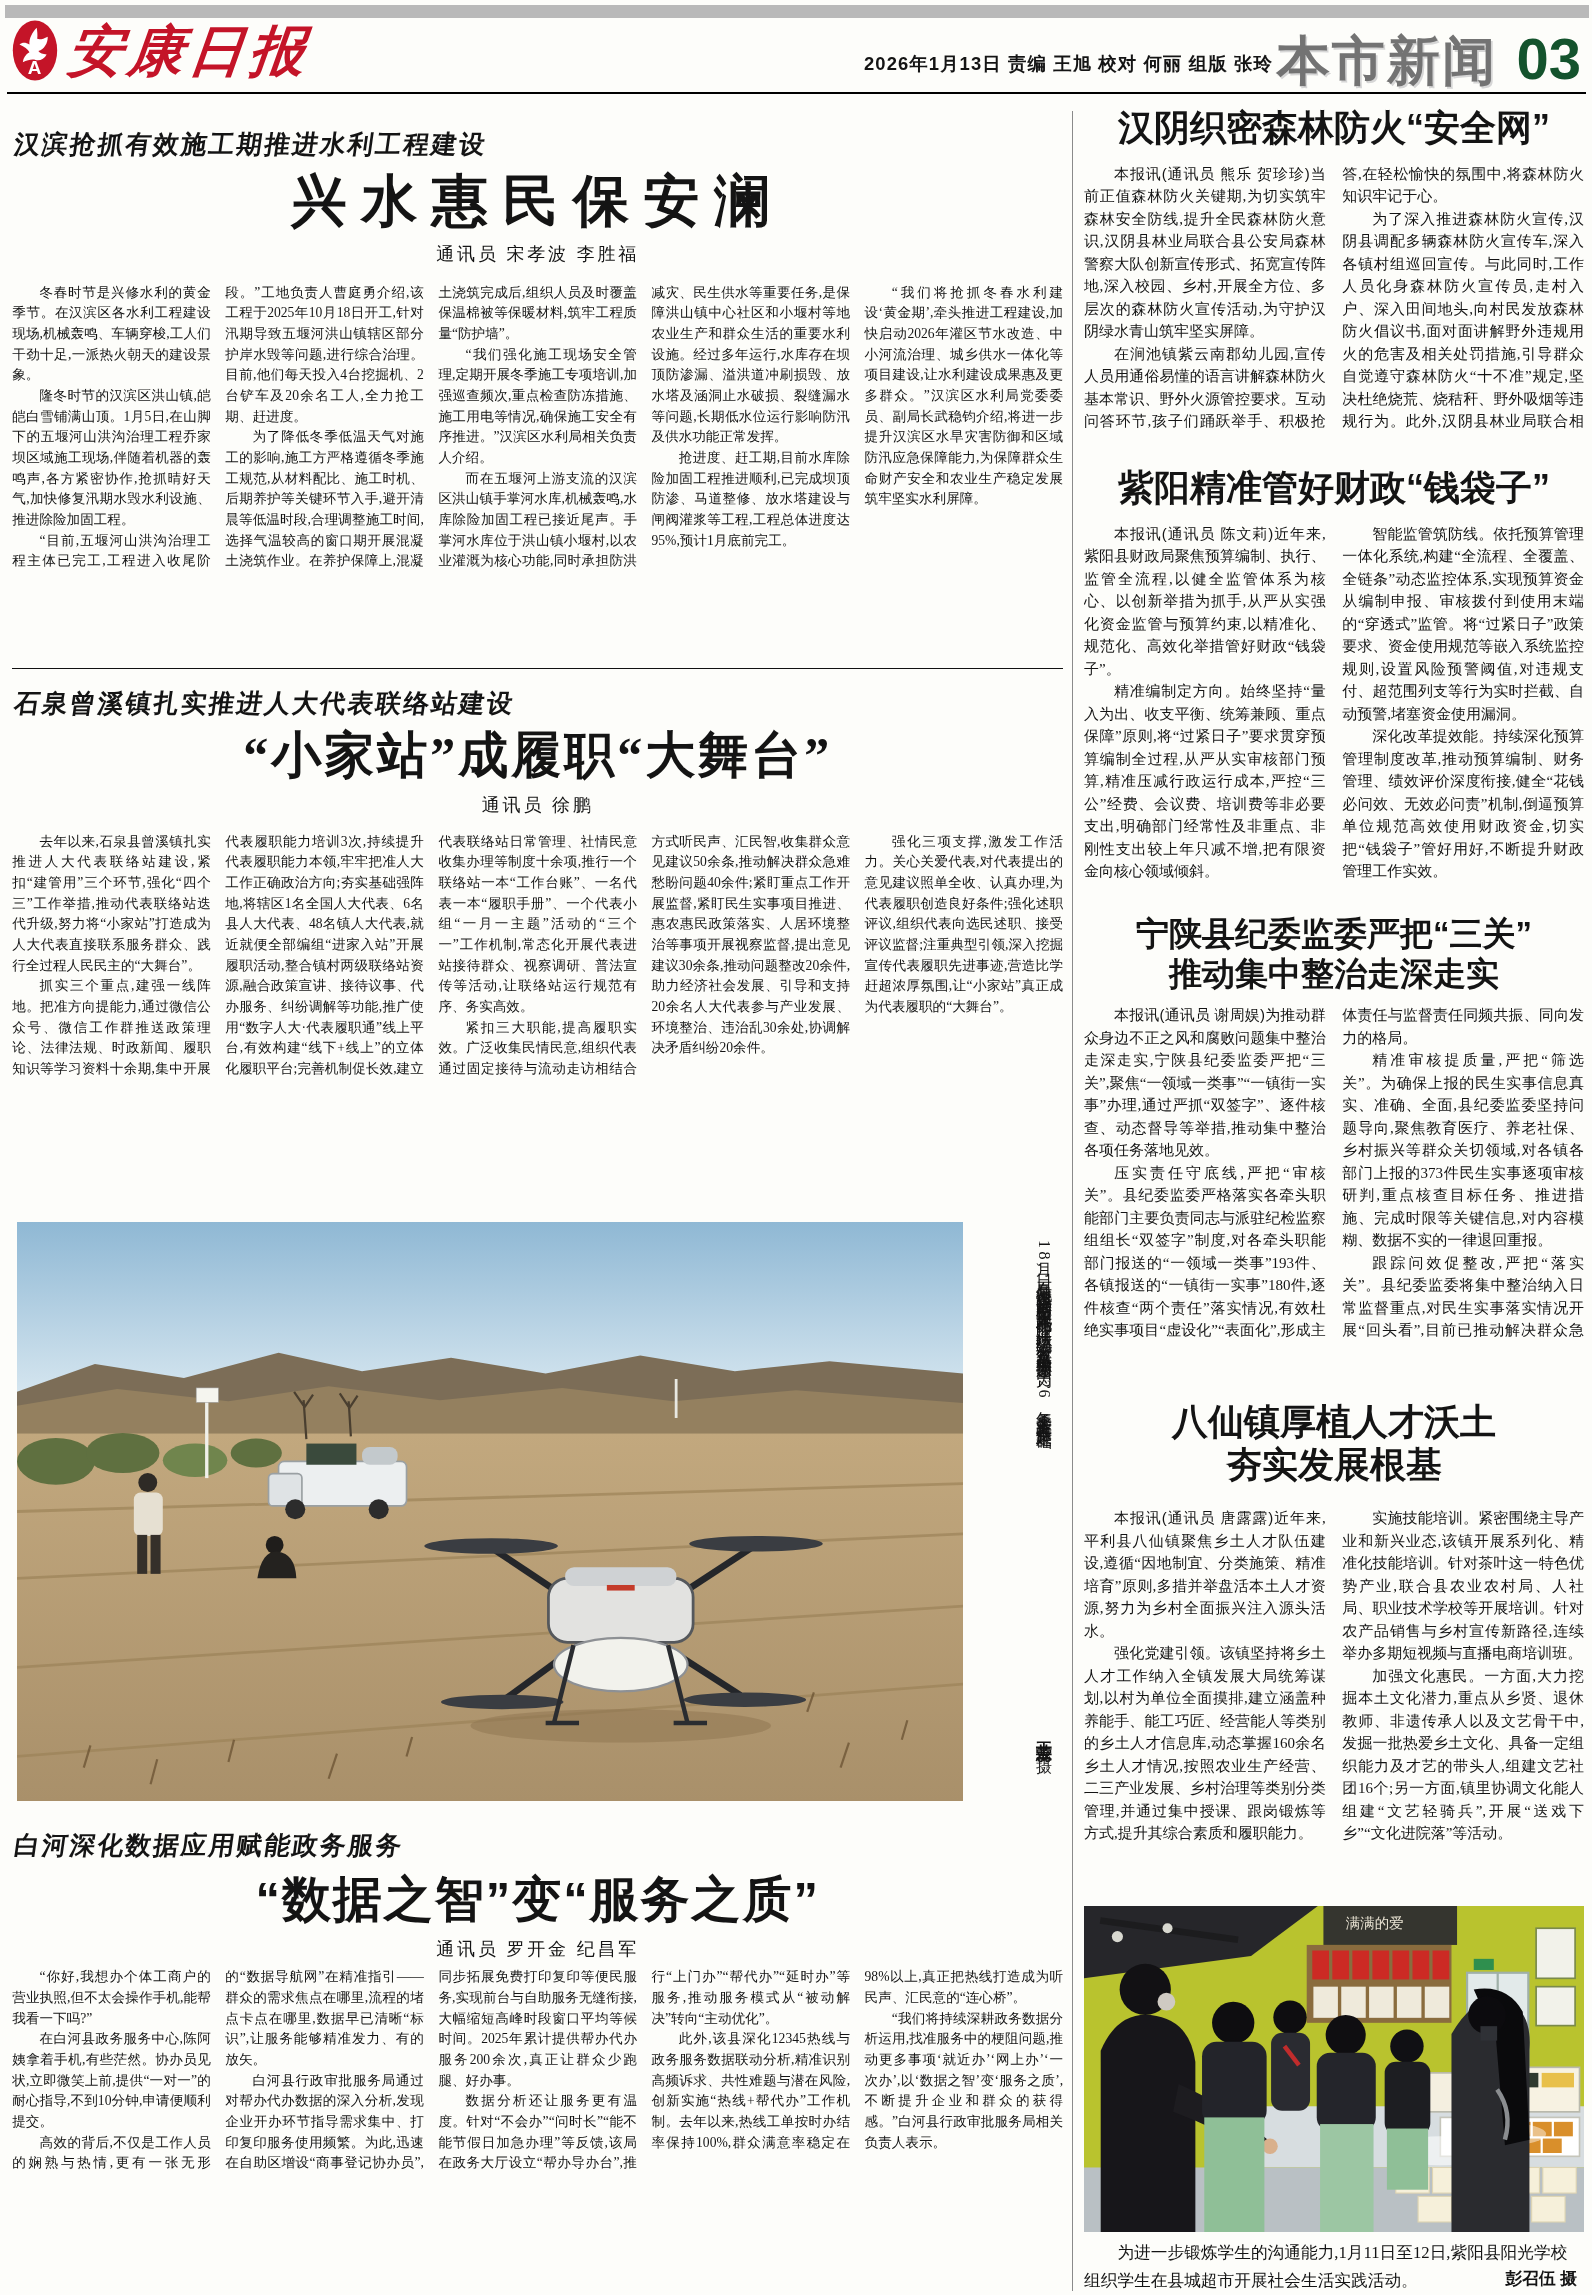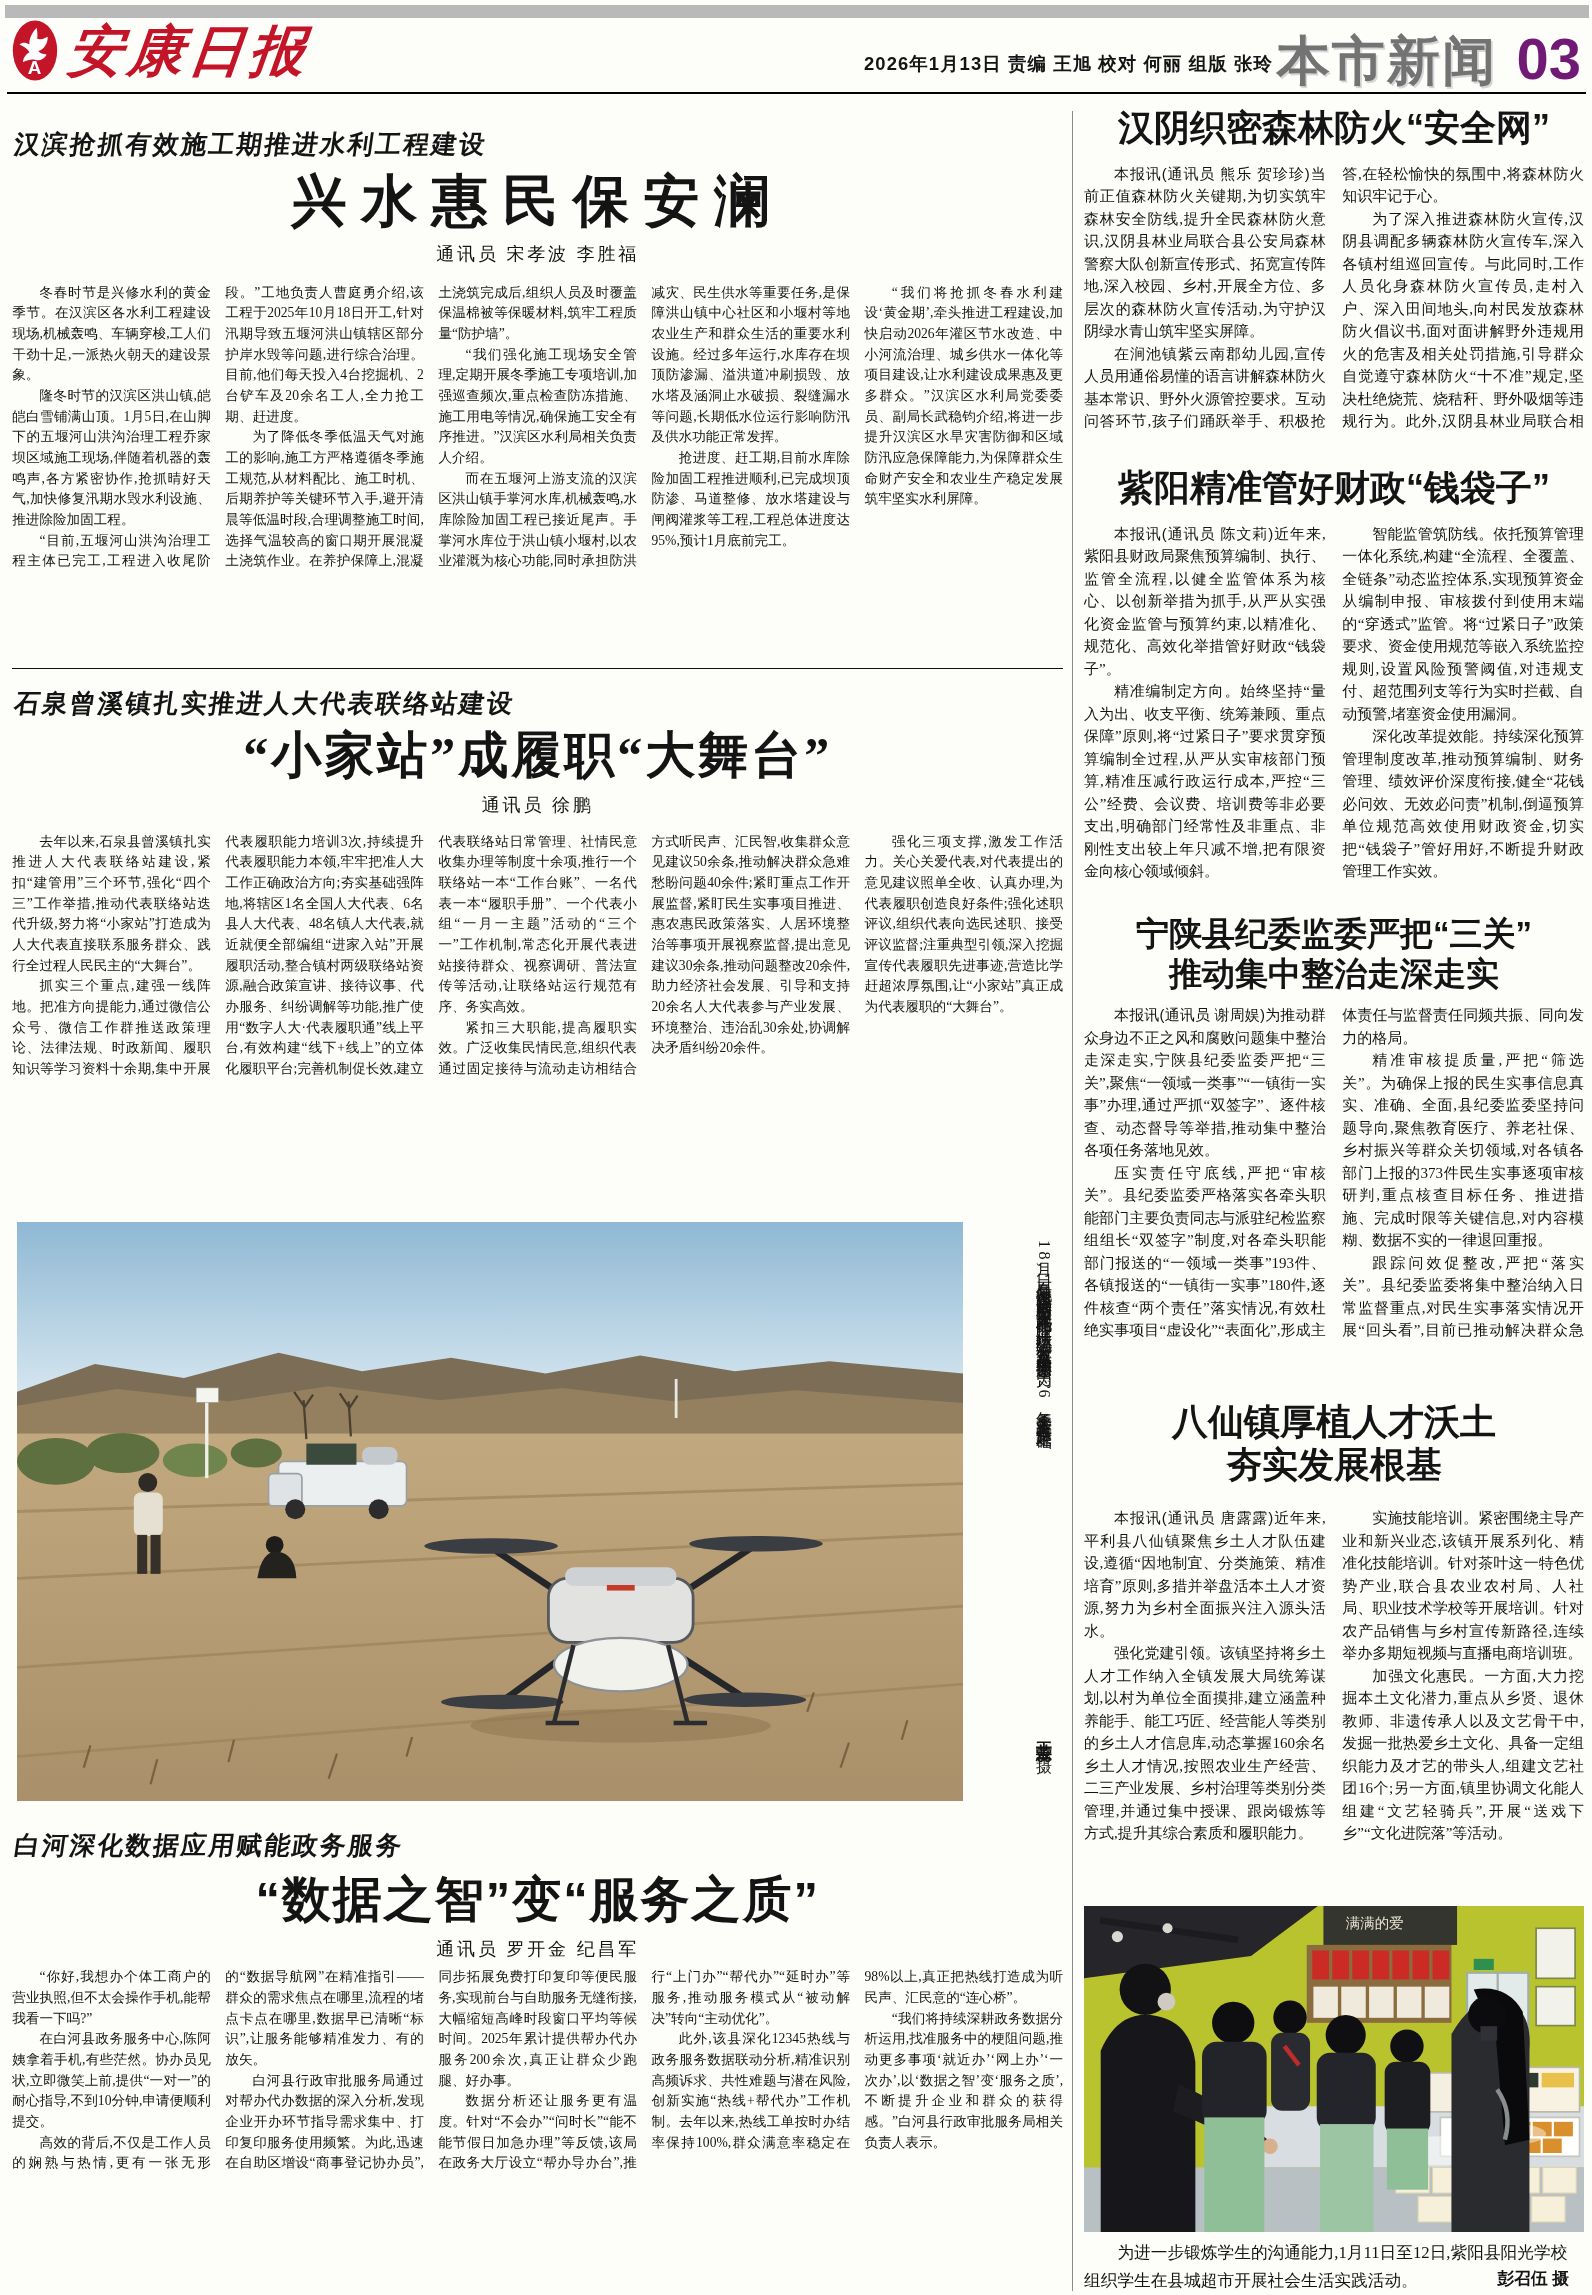--- a/index.html
+++ b/index.html
@@ -8,21 +8,21 @@
   .abs{position:absolute;}
   .topbar{left:4.5px;top:4.5px;width:1584px;height:13.4px;background:#b9b9b9;}
   .logo-wrap{left:12.2px;top:20px;display:flex;align-items:center;gap:10px;}
   .paper-name{font-size:55px;font-weight:bold;font-style:italic;color:#c41428;
               letter-spacing:5.6px;transform:skewX(-6deg);line-height:1;}
   .dateline{left:864px;top:51px;font-size:18.4px;font-weight:700;letter-spacing:1.1px;
             font-family:"Liberation Sans","DejaVu Sans",sans-serif;}
   .section-wrap{right:11px;top:24.5px;display:flex;align-items:baseline;gap:19px;}
   .section-title{font-size:53px;font-weight:bold;color:#737373;letter-spacing:2.2px;
                  text-shadow:1.7px 1.7px 0 #d6d6d6;}
-  .page-num{font-size:58px;font-weight:bold;color:#701a75;
+  .page-num{font-size:58px;font-weight:bold;color:#14532d;
             font-family:"Liberation Sans","DejaVu Sans",sans-serif;}
   .header-rule{left:6.7px;top:92px;width:1579px;height:1.7px;background:#000;}
   .v-divider{left:1072px;top:111px;width:1.1px;height:2180px;background:#8a8a8a;}
   .h-rule{height:1.1px;background:#111;}
 
   .kicker{font-size:25.6px;font-weight:bold;letter-spacing:2.2px;transform:skewX(-8deg);
           transform-origin:left bottom;white-space:nowrap;}
   .headline-serif{text-align:center;font-weight:bold;line-height:1.15;}
   .headline-sans{text-align:center;font-weight:bold;line-height:1.2;
                  font-family:"Liberation Sans","DejaVu Sans",sans-serif;}
@@ -57,21 +57,21 @@
   .art2 .body-cols{height:279px;margin-top:13.4px;}
   .art3{top:466px;} .art3 .headline-sans{font-size:36px;}
   .art3 .body-cols{height:372px;margin-top:13.4px;}
   .art5{top:914px;} .art5 .headline-sans{font-size:33px;text-align:center;}
   .art5 .body-cols{height:350px;margin-top:11px;}
   .art6{top:1400px;} .art6 .headline-sans{font-size:36px;}
   .art6 .body-cols{height:356px;margin-top:21px;}
   .photo2{left:1084px;top:1906px;width:500px;height:326px;background:#aab42c;}
   .cap2{left:1084px;top:2239px;width:500px;font-size:16.7px;line-height:1.7;position:absolute;}
   .cap2 .txt{text-indent:2em;display:block;}
-  .cap2 .credit{position:absolute;right:15px;bottom:2.2px;font-weight:bold;
+  .cap2 .credit{position:absolute;right:7px;bottom:2.2px;font-weight:bold;
                 font-family:"Liberation Sans","DejaVu Sans",sans-serif;font-size:16.7px;}
 </style>
 </head>
 <body>
 
 <div class="page">
 
   <div class="abs topbar"></div>
 
   <div class="abs logo-wrap">

